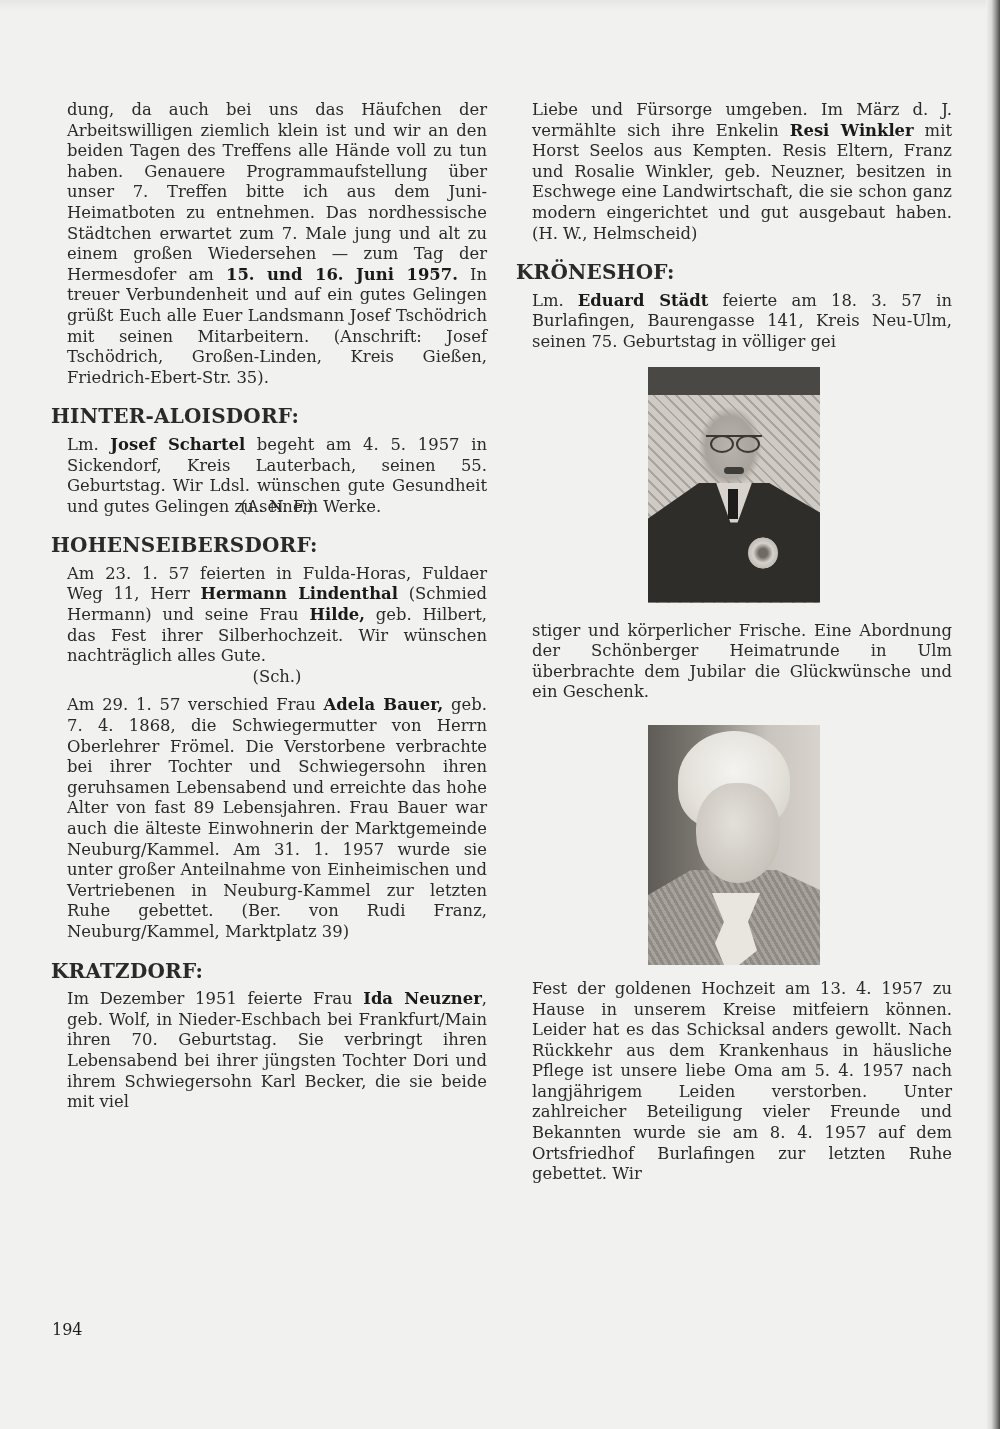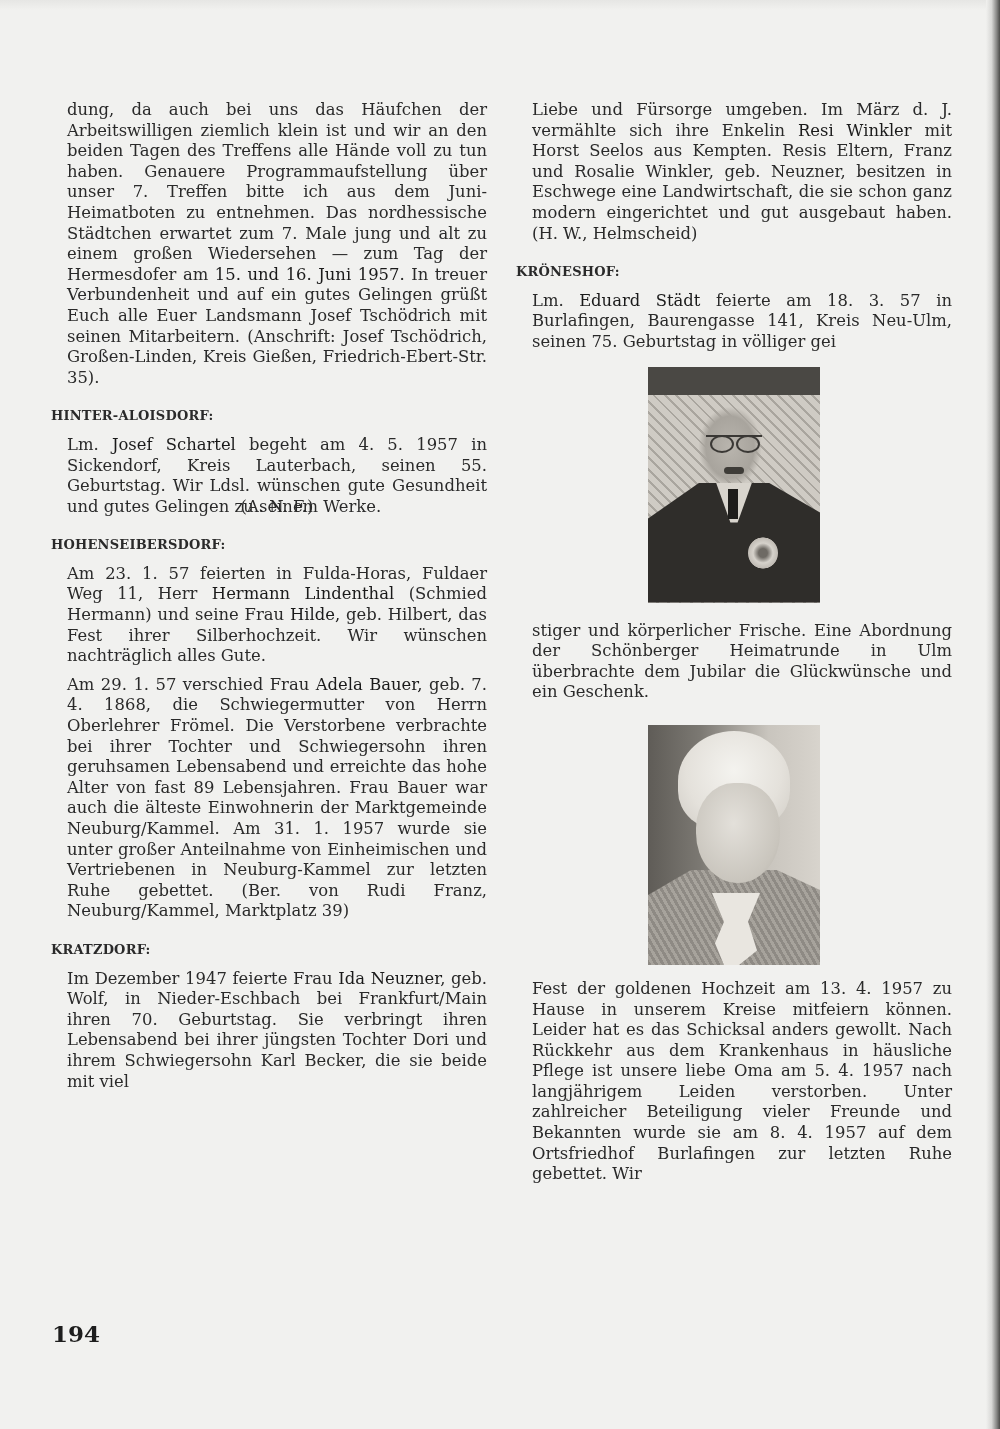--- a/index.html
+++ b/index.html
@@ -21,24 +21,24 @@
   .col {
     position: absolute; top: 100px;
     font-size: 16.4px; line-height: 20.6px;
     text-align: justify;
     hyphens: manual;
   }
   .col-left { left: 51px; width: 436px; }
   .col-right { left: 516px; width: 436px; }
   p { margin: 0 0 8px 16px; }
   .heading {
-    font-weight: bold; font-size: 13px; letter-spacing: 0.2px;
+    font-weight: bold; font-size: 20px; letter-spacing: 0.2px;
     margin: 18px 0 8px 0; text-align: left;
   }
-  b { font-weight: normal; color: #1a1a1a; }
+  b { font-weight: bold; color: #1a1a1a; }
   .sig { display: block; text-align: center; }
   .photo {
     margin: 10px auto 14px auto;
     position: relative;
     overflow: hidden;
   }
   .photo-man {
     width: 172px; height: 236px; margin-left: 132px;
     background:
       radial-gradient(ellipse 44px 56px at 82px 80px, #b9b5ae 0%, #a8a49d 55%, rgba(0,0,0,0) 72%),
@@ -99,41 +99,41 @@
     background: repeating-linear-gradient(60deg, #8e8a84 0 3px, #a7a39c 3px 6px);
     clip-path: polygon(0 30%, 25% 5%, 75% 5%, 100% 25%, 100% 100%, 0 100%);
   }
   .photo-woman .bow {
     position: absolute; left: 58px; top: 168px; width: 60px; height: 72px;
     background: #e9e6e0;
     clip-path: polygon(10% 0, 90% 0, 70% 40%, 85% 80%, 55% 100%, 30% 100%, 15% 70%, 30% 40%);
   }
   .page-number {
     position: absolute; left: 52px; top: 1320px;
-    font-size: 23px; font-weight: bold; color: #1e1e1e;
+    font-size: 16px; font-weight: normal; color: #1e1e1e;
   }
 </style>
 </head>
 <body>
 
 <div class="edge-top"></div>
 <div class="edge-right"></div>
 
 <div class="col col-left">
   <p><span>dung, da auch bei uns das Häufchen der Arbeitswilligen ziemlich klein ist und wir an den beiden Tagen des Treffens alle Hände voll zu tun haben. Genauere Pro­grammaufstellung über unser 7. Treffen bitte ich aus dem Juni-Heimatboten zu entnehmen. Das nordhessische Städtchen erwartet zum 7. Male jung und alt zu einem großen Wiedersehen — zum Tag der Hermesdofer am </span><b>15. und 16. Juni 1957.</b><span> In treuer Verbundenheit und auf ein gutes Gelingen grüßt Euch alle Euer Landsmann Josef Tschödrich mit seinen Mitarbeitern. (Anschrift: Josef Tschödrich, Großen-Lin­den, Kreis Gießen, Friedrich-Ebert-Str. 35).</span></p>
 
   <div class="heading">HINTER-ALOISDORF:</div>
   <p><span>Lm. </span><b>Josef Schartel</b><span> begeht am 4. 5. 1957 in Sickendorf, Kreis Lauterbach, seinen 55. Geburtstag. Wir Ldsl. wünschen gute Ge­sundheit und gutes Gelingen zu seinem Werke.</span><span class="sig" style="margin-top:-20.6px;">(A. N. F.)</span></p>
 
   <div class="heading">HOHENSEIBERSDORF:</div>
-  <p><span>Am 23. 1. 57 feierten in Fulda-Horas, Ful­daer Weg 11, Herr </span><b>Hermann Lindenthal</b><span> (Schmied Hermann) und seine Frau </span><b>Hilde,</b><span> geb. Hilbert, das Fest ihrer Silberhochzeit. Wir wünschen nachträglich alles Gute.</span></p>
+  <p><span>Am 23. 1. 57 feierten in Fulda-Horas, Ful­daer Weg 11, Herr </span><b>Hermann Lindenthal</b><span> (Schmied Hermann) und seine Frau </span><b>Hilde,</b><span> geb. Hilbert, das Fest ihrer Silberhochzeit. Wir wünschen nachträglich alles Gute.</span><span class="sig">(Sch.)</span></p>
   <p><span>Am 29. 1. 57 verschied Frau </span><b>Adela Bauer,</b><span> geb. 7. 4. 1868, die Schwiegermutter von Herrn Oberlehrer Frömel. Die Verstorbene verbrachte bei ihrer Tochter und Schwie­gersohn ihren geruhsamen Lebensabend und erreichte das hohe Alter von fast 89 Lebensjahren. Frau Bauer war auch die älteste Einwohnerin der Marktgemeinde Neuburg/Kammel. Am 31. 1. 1957 wurde sie unter großer Anteilnahme von Einhei­mischen und Vertriebenen in Neuburg-Kammel zur letzten Ruhe gebettet. (Ber. von Rudi Franz, Neuburg/Kammel, Markt­platz 39)</span></p>
 
   <div class="heading">KRATZDORF:</div>
-  <p><span>Im Dezember 1947 feierte Frau </span><b>Ida Neuz­ner</b><span>, geb. Wolf, in Nieder-Eschbach bei Frankfurt/Main ihren 70. Geburtstag. Sie verbringt ihren Lebensabend bei ihrer jüngsten Tochter Dori und ihrem Schwie­gersohn Karl Becker, die sie beide mit viel</span></p>
+  <p><span>Im Dezember 1951 feierte Frau </span><b>Ida Neuz­ner</b><span>, geb. Wolf, in Nieder-Eschbach bei Frankfurt/Main ihren 70. Geburtstag. Sie verbringt ihren Lebensabend bei ihrer jüngsten Tochter Dori und ihrem Schwie­gersohn Karl Becker, die sie beide mit viel</span></p>
 </div>
 
 <div class="col col-right">
   <p><span>Liebe und Fürsorge umgeben. Im März d. J. vermählte sich ihre Enkelin </span><b>Resi Winkler</b><span> mit Horst Seelos aus Kempten. Resis Eltern, Franz und Rosalie Winkler, geb. Neuzner, besitzen in Eschwege eine Landwirtschaft, die sie schon ganz modern eingerichtet und gut ausgebaut haben. (H. W., Helmscheid)</span></p>
 
   <div class="heading">KRÖNESHOF:</div>
   <p style="margin-bottom:0;"><span>Lm. </span><b>Eduard Städt</b><span> feierte am 18. 3. 57 in Burlafingen, Baurengasse 141, Kreis Neu-Ulm, seinen 75. Geburtstag in völliger gei­</span></p>
 
   <div class="photo photo-man" style="margin-top:14px; margin-left:132px; margin-bottom:18px;" title="Portrait photo of Eduard Knöbl">
     <div class="body"></div>

